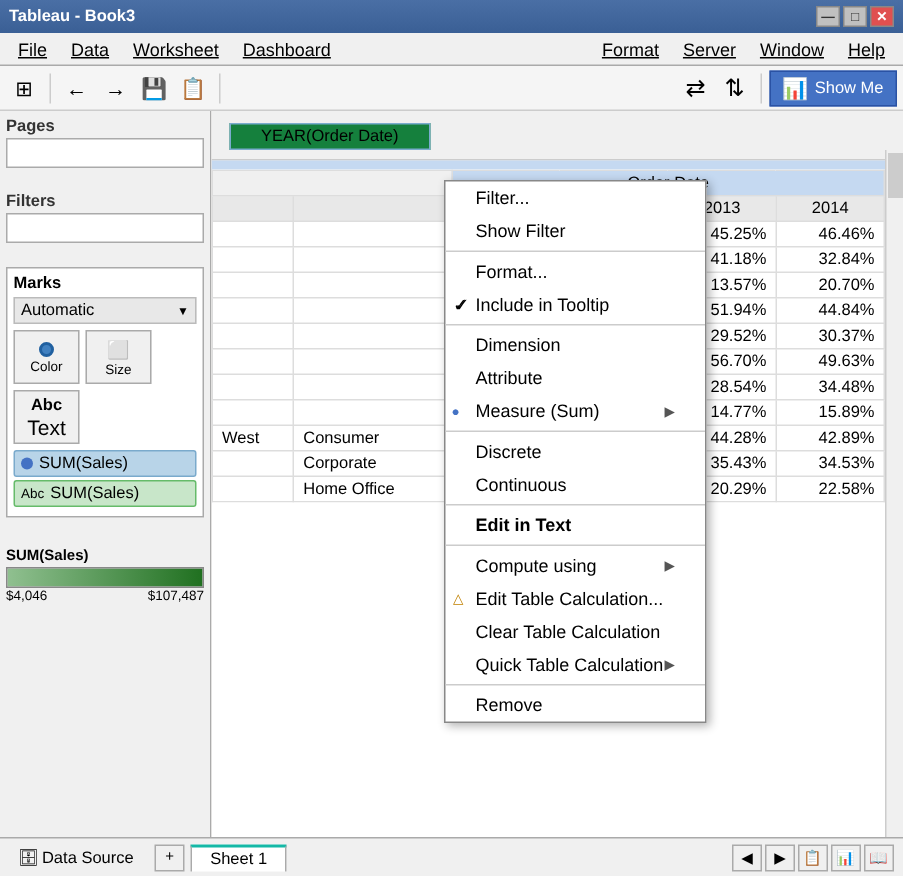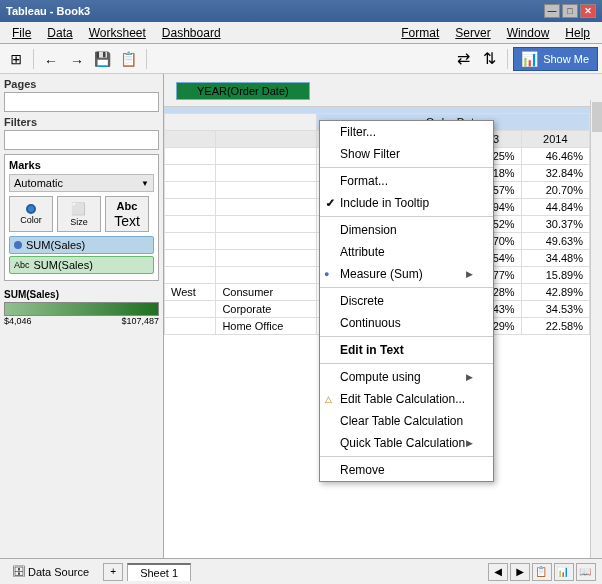--- a/index.html
+++ b/index.html
@@ -79,27 +79,27 @@
     }
 
     
     .main-area {
       display: flex;
       height: calc(584px - 22px - 22px - 30px - 26px);
     }
 
     
     .left-panel {
-      width: 164px;
+      width: 141px;
       background: #f0f0f0;
       border-right: 1px solid #aaa;
       padding: 4px;
       display: flex;
       flex-direction: column;
-      gap: 4px;
+      gap: 16px;
     }
     .panel-section {
       border: 1px solid #aaa;
       background: white;
       padding: 4px;
       font-size: 11px;
     }
     .panel-label {
       font-size: 11px;
       font-weight: bold;
@@ -218,21 +218,21 @@
       gap: 4px;
     }
     .sheet-tab {
       background: white;
       border: 1px solid #aaa;
       border-bottom: none;
       padding: 2px 12px;
       font-size: 11px;
       cursor: pointer;
     }
-    .sheet-tab.active { background: white; border-top: 2px solid #737373; }
+    .sheet-tab.active { background: white; border-top: 2px solid #14b8a6; }
     .tab-btn {
       width: 20px; height: 18px;
       border: 1px solid #aaa;
       background: #f0f0f0;
       display: flex; align-items: center; justify-content: center;
       cursor: pointer; font-size: 10px;
     }
     .data-source-tab {
       font-size: 11px; cursor: pointer;
       display: flex; align-items: center; gap: 2px;

